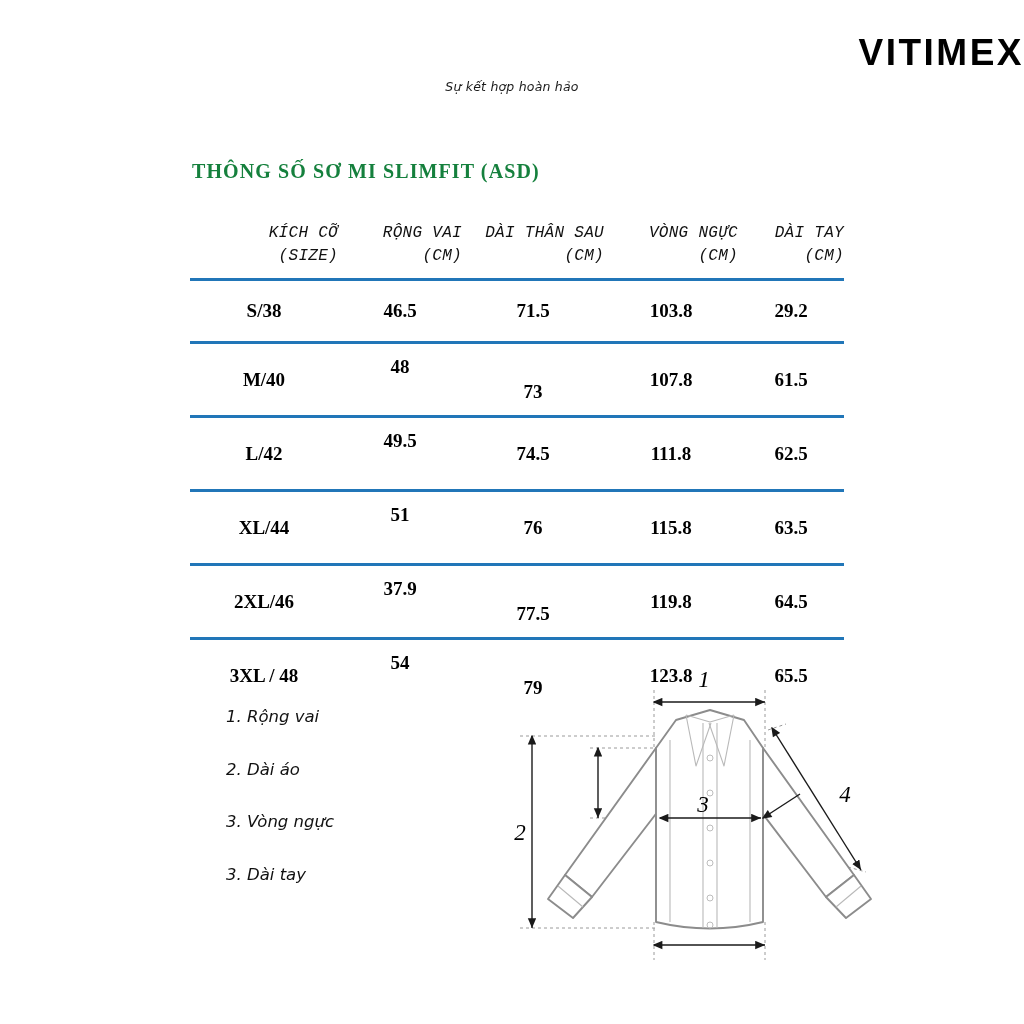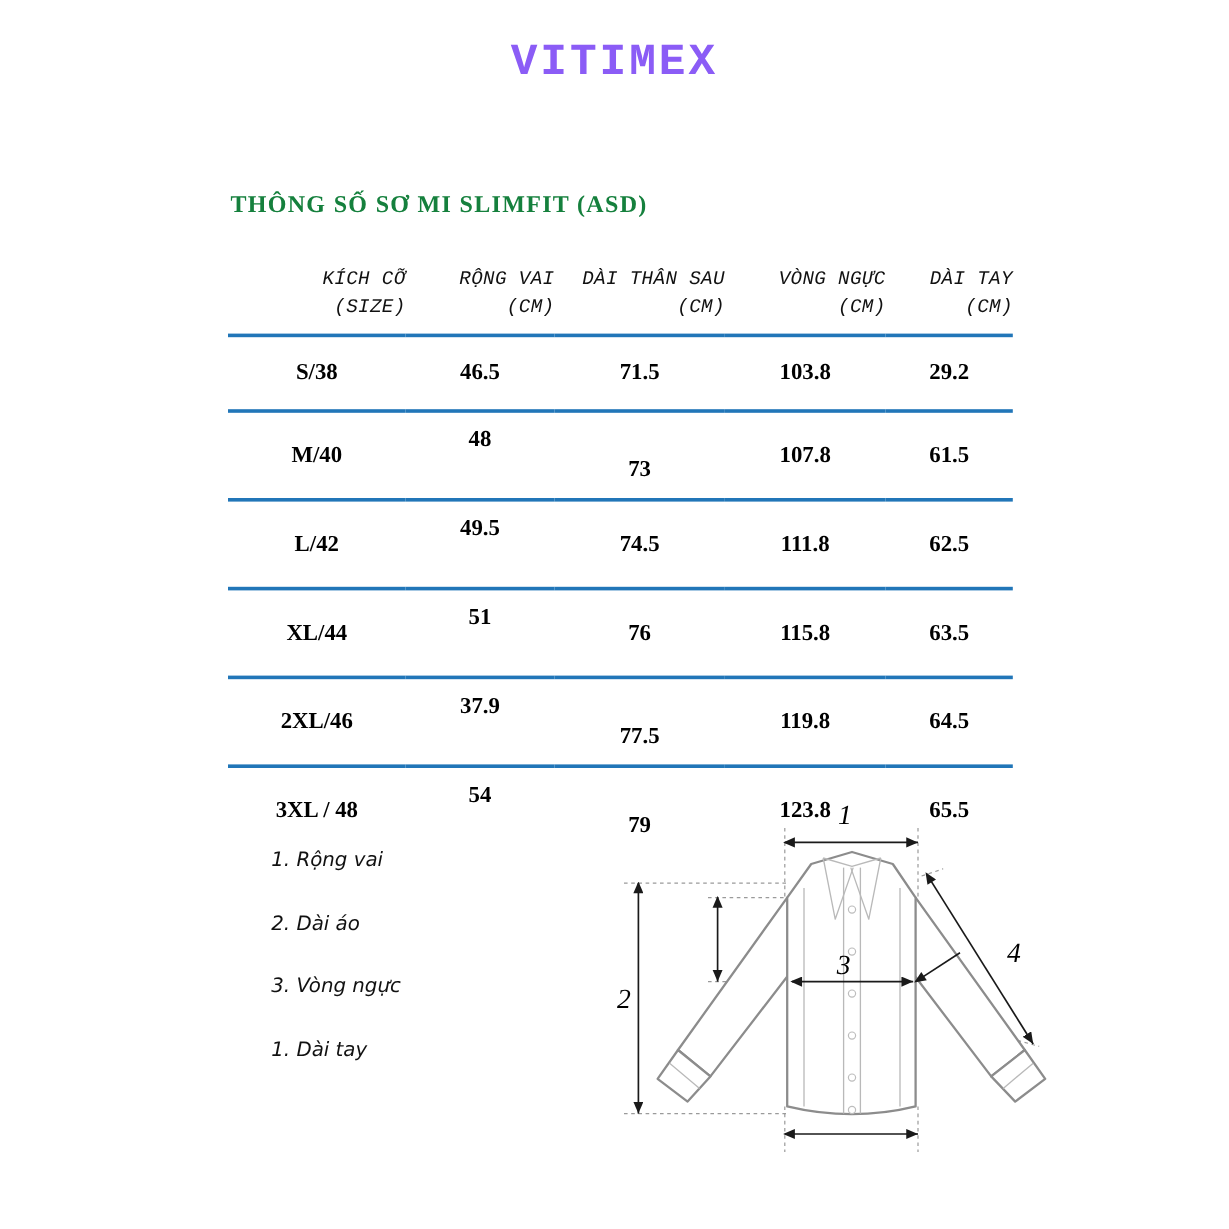--- a/index.html
+++ b/index.html
@@ -18,26 +18,27 @@
 
   
   .brand {
     position: absolute;
     left: 0;
     top: 34px;
     width: 1024px;
     text-align: center;
   }
   .brand-name {
-    font-family: Liberation Mono, monospace;
+    font-family: Liberation Sans, sans-serif;
     font-size: 37px;
     font-weight: 700;
     letter-spacing: 2.5px;
     line-height: 1.05;
-    color: #8b5cf6;
+    color: #000000;
+    text-align: right;
   }
   .brand-tagline {
     margin-top: 6px;
     font-family: "DejaVu Sans", sans-serif;
     font-style: italic;
     font-size: 12.5px;
     letter-spacing: 0.2px;
     color: #1a1a1a;
   }
 
@@ -133,20 +134,21 @@
     font-size: 23px;
     font-weight: 400;
     fill: #000000;
   }
 </style>
 </head>
 <body>
 
 <div class="brand">
   <div class="brand-name">VITIMEX</div>
+  <div class="brand-tagline">Sự kết hợp hoàn hảo</div>
 </div>
 
 <div class="chart-title">THÔNG SỐ SƠ MI SLIMFIT (ASD)</div>
 
 <table class="size-table">
   <colgroup>
     <col class="c0">
       <col class="c1">
       <col class="c2">
       <col class="c3">
@@ -219,21 +221,21 @@
       <td>123.8</td>
       <td>65.5</td>
     </tr>
   </tbody>
 </table>
 
 <div class="legend">
   <div class="legend-item">1. Rộng vai</div>
   <div class="legend-item">2. Dài áo</div>
   <div class="legend-item">3. Vòng ngực</div>
-  <div class="legend-item">1. Dài tay</div>
+  <div class="legend-item">3. Dài tay</div>
 </div>
 
 <div class="diagram">
   <svg width="380" height="310" viewBox="0 0 380 310" xmlns="http://www.w3.org/2000/svg">
     <defs>
       <marker id="ah" markerWidth="8" markerHeight="8" refX="7" refY="3" orient="auto" markerUnits="strokeWidth">
         <path d="M0,0 L7,3 L0,6 z" fill="#1a1a1a"></path>
       </marker>
       <marker id="ah-start" markerWidth="8" markerHeight="8" refX="1" refY="3" orient="auto" markerUnits="strokeWidth">
         <path d="M7,0 L0,3 L7,6 z" fill="#1a1a1a"></path>

